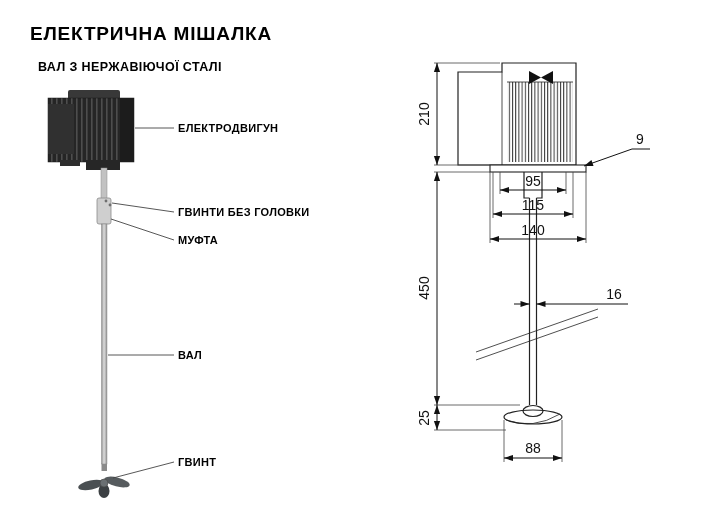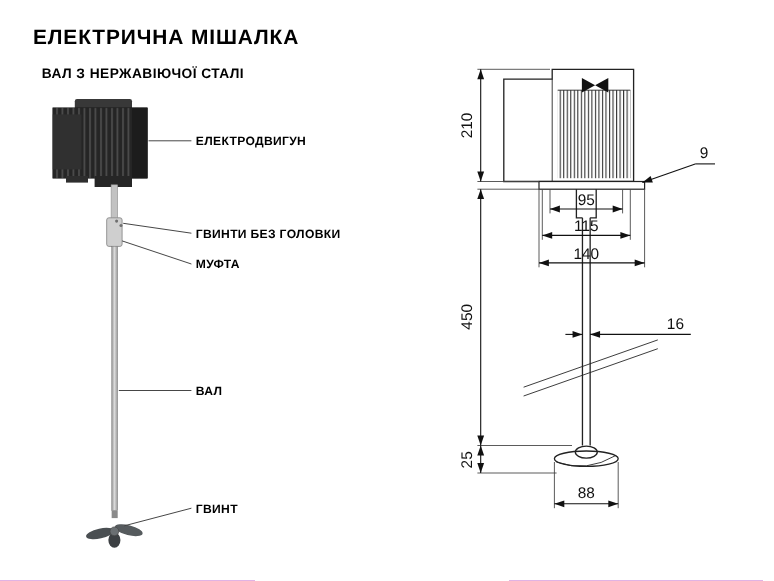--- a/index.html
+++ b/index.html
@@ -1,16 +1,16 @@
 <!DOCTYPE html>
 <html><head>
 <meta charset="utf-8">
 <style>
   html,body{margin:0;padding:0;background:#fff;}
-  .canvas{position:relative;width:704px;height:528px;background:#a21caf;overflow:hidden;
+  .canvas{position:relative;width:704px;height:528px;background:#0f766e;overflow:hidden;
           font-family:"Liberation Sans",sans-serif;}
   svg{display:block;}
   .t-title{font-family:"Liberation Sans",sans-serif;font-weight:bold;font-size:19px;fill:#000;letter-spacing:.8px;}
   .t-sub{font-family:"Liberation Sans",sans-serif;font-weight:bold;font-size:12.5px;fill:#000;letter-spacing:.4px;}
   .t-label{font-family:"Liberation Sans",sans-serif;font-weight:bold;font-size:11px;fill:#000;letter-spacing:.3px;}
   .t-dim{font-family:"Liberation Sans",sans-serif;font-size:14px;fill:#111;}
   .outline{stroke:#222;stroke-width:1.2;fill:none;}
   .thin{stroke:#222;stroke-width:.8;fill:none;}
   .dim{stroke:#111;stroke-width:1;fill:none;}
   .ext{stroke:#444;stroke-width:.8;fill:none;}

